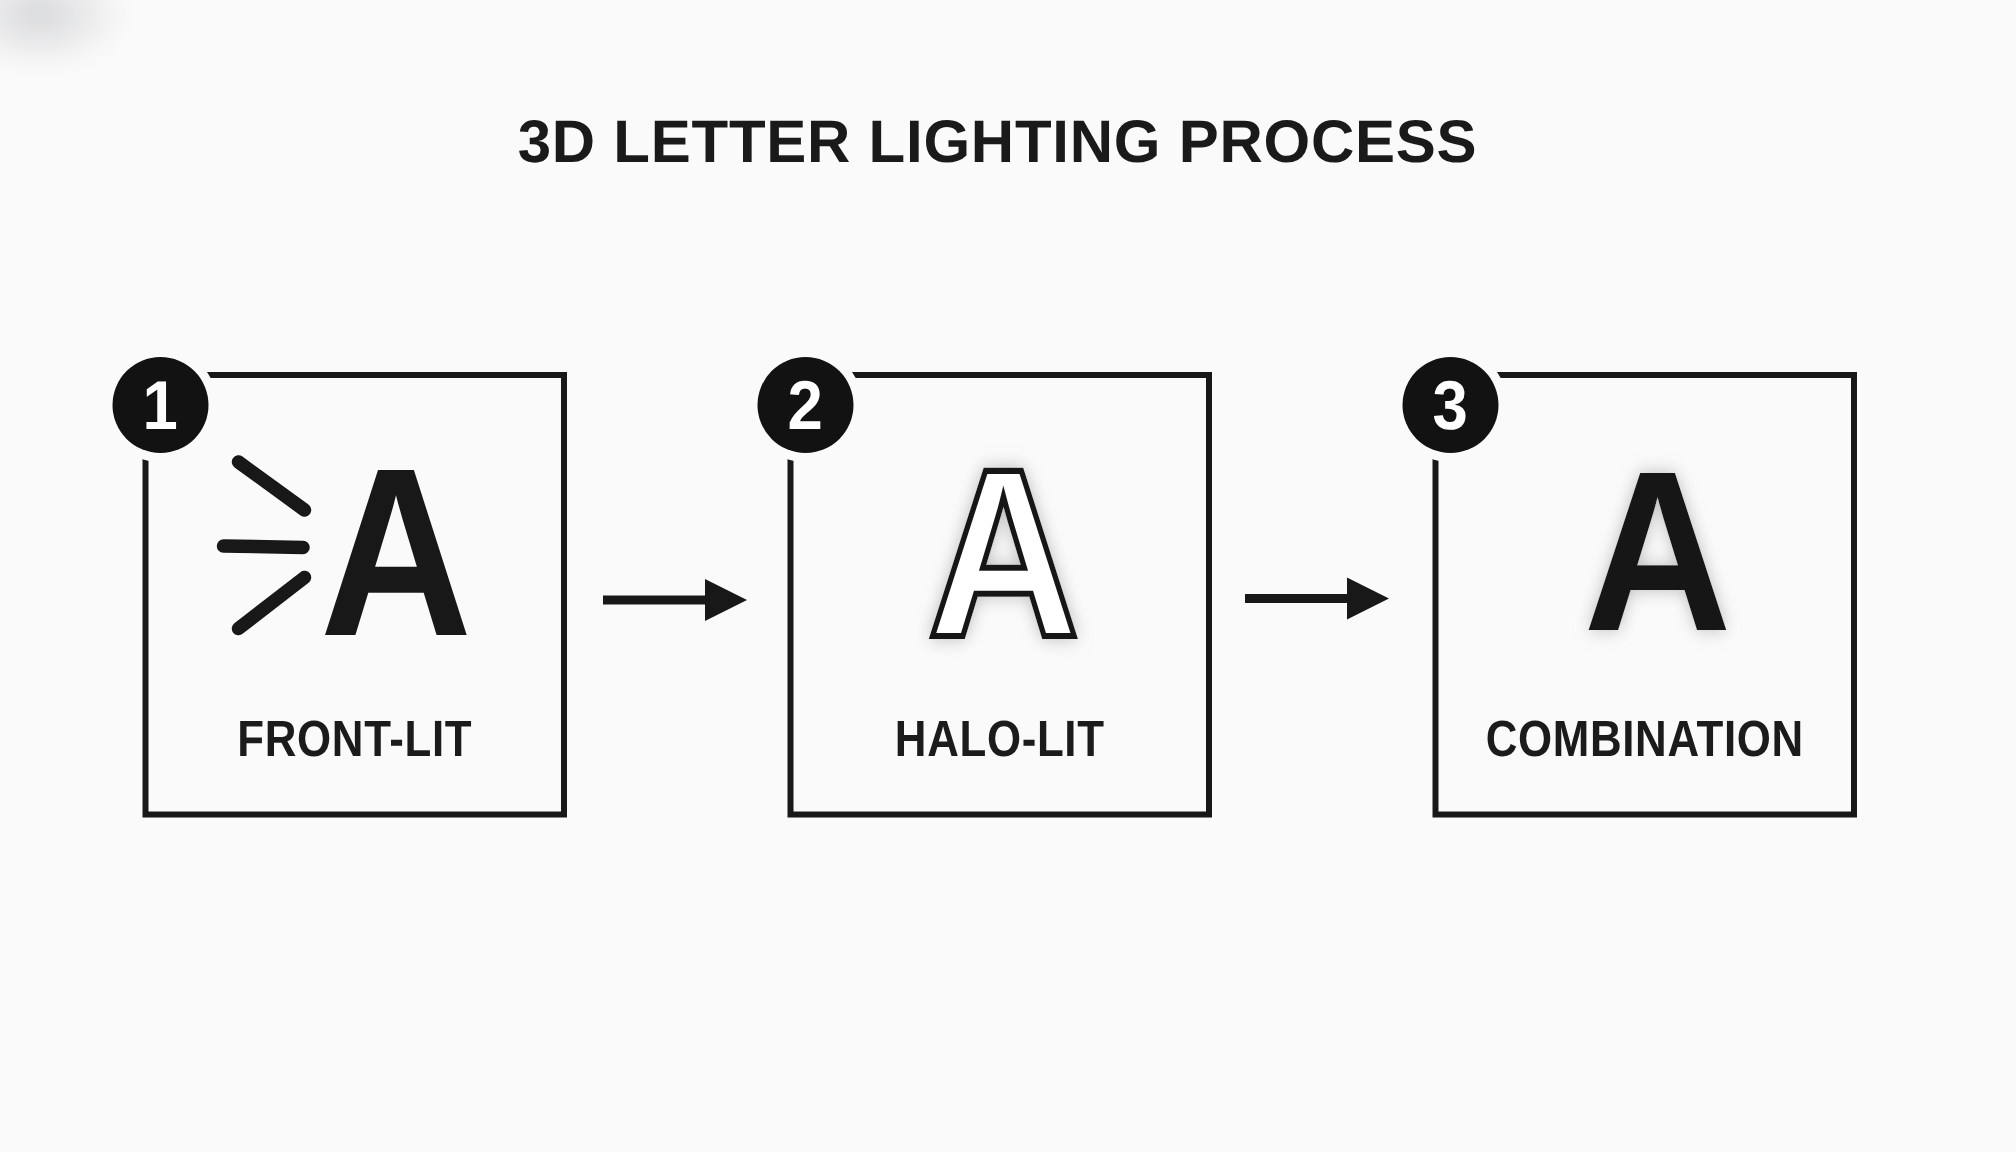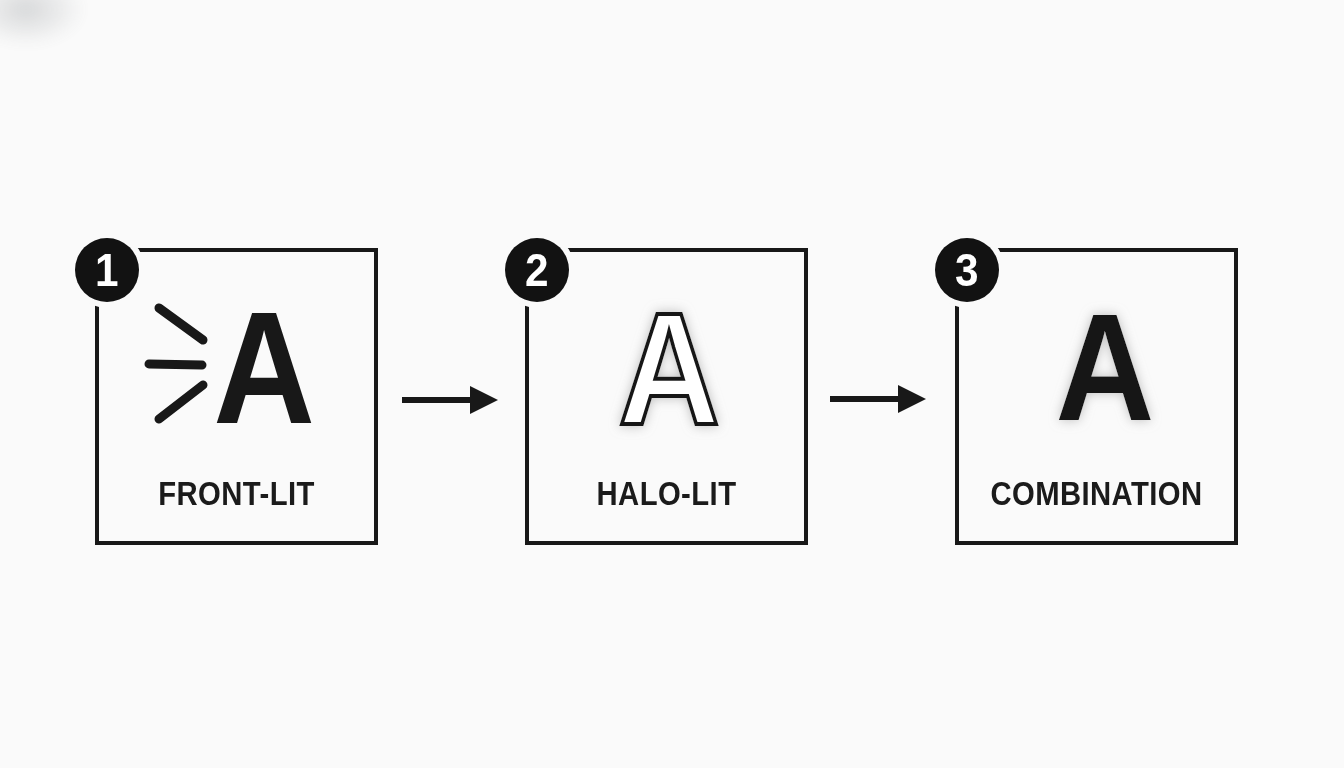--- a/index.html
+++ b/index.html
@@ -78,20 +78,21 @@
         <feMergeNode in="SourceGraphic"></feMergeNode>
       </feMerge>
     </filter>
   </defs>
 </svg>
 
 <div class="canvas">
 
   <div class="smudge"></div>
 
+  <h1 class="title">3D LETTER LIGHTING PROCESS</h1>
 
   <div class="step step-1">
     <div class="badge">
       <span>1</span>
     </div>
     <svg class="art" viewBox="0 0 275 289">
       <g stroke="#181818" stroke-width="9" stroke-linecap="round" fill="none">
         <line x1="60" y1="56" x2="104" y2="88"></line>
         <line x1="50" y1="112" x2="103" y2="113"></line>
         <line x1="60" y1="167" x2="104" y2="133"></line>

